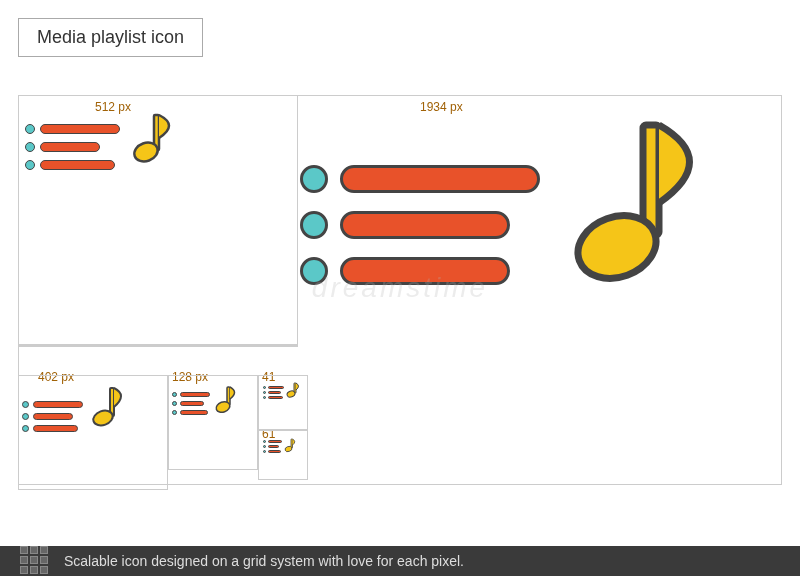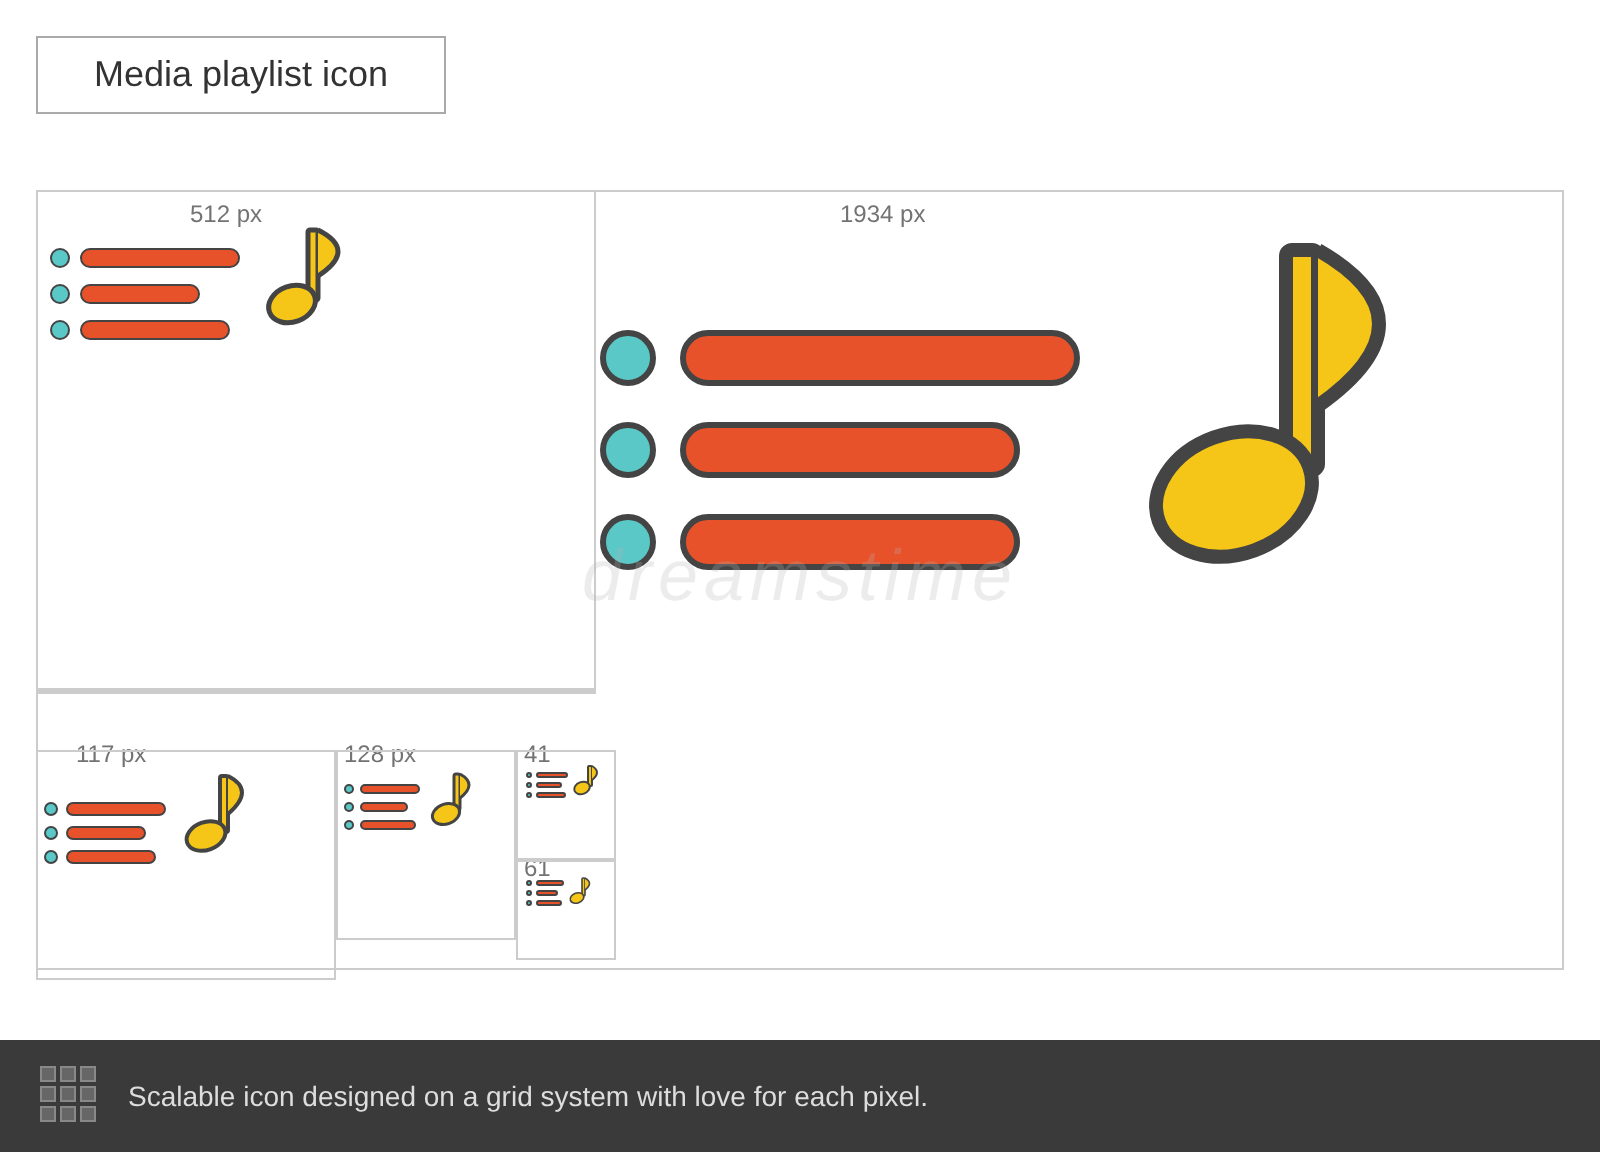--- a/index.html
+++ b/index.html
@@ -11,31 +11,31 @@
       overflow: hidden;
       position: relative;
     }
 
     
     .top-label {
       position: absolute;
       top: 18px;
       left: 18px;
       border: 1.5px solid #aaa;
-      padding: 8px 28px;
+      padding: 8px 18px;
       font-size: 18px;
       color: #333;
       background: #fff;
     }
 
     
     .dim-label {
       position: absolute;
       font-size: 12px;
-      color: #737373;
+      color: #a16207;
     }
 
     
     .box-512 {
       position: absolute;
       top: 95px;
       left: 18px;
       width: 280px;
       height: 250px;
       border: 1.5px solid #ccc;
@@ -223,21 +223,21 @@
       align-items: flex-end;
       gap: 2px;
     }
 
     
     .footer {
       position: absolute;
       bottom: 0;
       left: 0;
       right: 0;
-      height: 56px;
+      height: 30px;
       background: #3a3a3a;
       display: flex;
       align-items: center;
       padding: 0 20px;
       gap: 14px;
     }
 
     .footer-grid-icon {
       width: 30px;
       height: 30px;
@@ -256,39 +256,39 @@
       color: #ddd;
       font-size: 14px;
     }
 
     
     .watermark {
       position: absolute;
       top: 50%;
       left: 50%;
       transform: translate(-50%, -50%);
-      font-size: 36px;
+      font-size: 28px;
       color: rgba(180,180,180,0.25);
       font-style: italic;
       white-space: nowrap;
       pointer-events: none;
       z-index: 10;
       letter-spacing: 3px;
     }
   </style>
 </head>
 <body>
 
 <div class="top-label">Media playlist icon</div>
 
 <div class="dim-label" style="top: 100px; left: 420px;">1934 px</div>
 
 <div class="dim-label" style="top: 100px; left: 95px;">512 px</div>
 
-<div class="dim-label" style="top: 370px; left: 38px;">117 px</div>
+<div class="dim-label" style="top: 370px; left: 38px;">402 px</div>
 
 <div class="dim-label" style="top: 370px; left: 172px;">128 px</div>
 
 <div class="dim-label" style="top: 370px; left: 262px;">41</div>
 
 <div class="dim-label" style="top: 427px; left: 262px;">61</div>
 
 <div class="box-1024"></div>
 
 <div class="box-512"></div>

